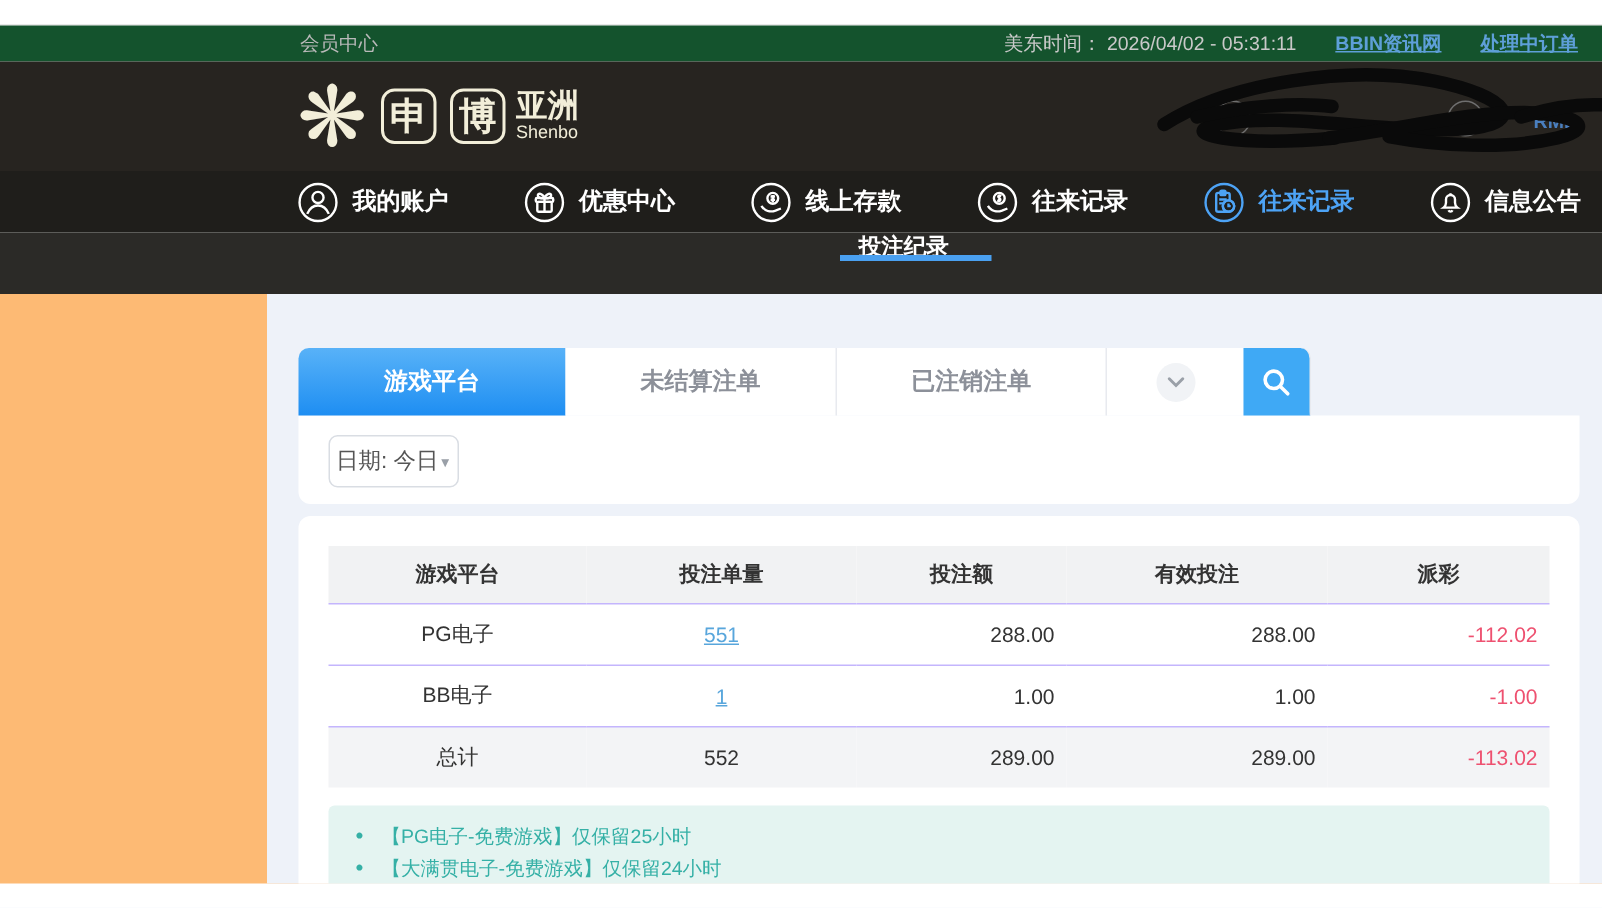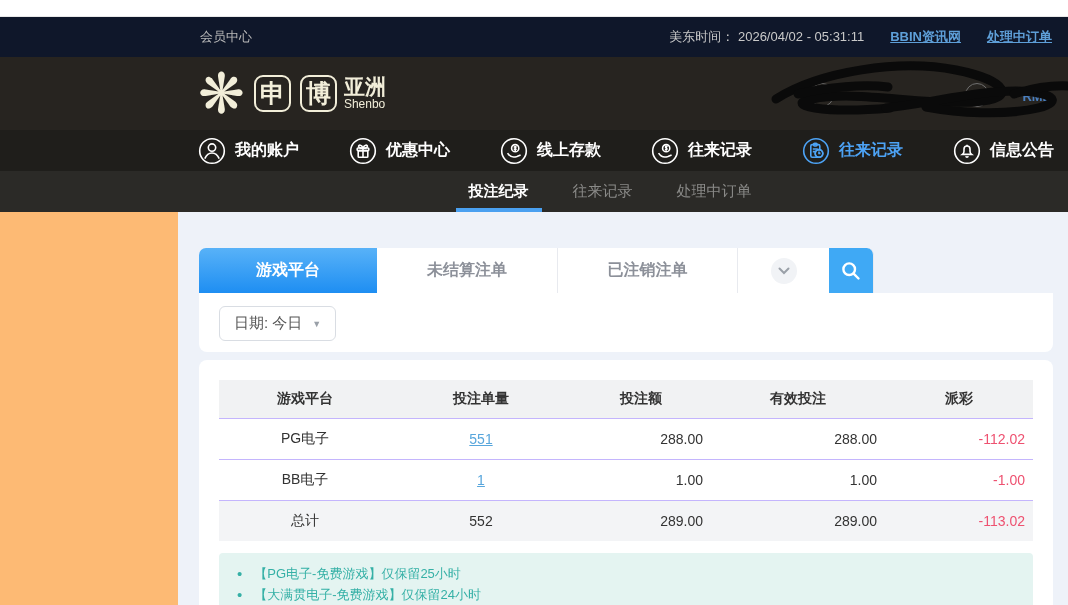--- a/index.html
+++ b/index.html
@@ -2,21 +2,21 @@
 <html><head>
 <meta charset="utf-8">
 <style>
   * { margin:0; padding:0; box-sizing:border-box; }
   html,body { width:1068px; height:605px; overflow:hidden; background:#fff;
               font-family:"Liberation Sans","DejaVu Sans",sans-serif; }
 
   .top-strip { height:17px; background:#ffffff; border-bottom:1px solid #e8e8e8; }
 
   
-  .topbar { height:40px; background:#0f172a; display:flex; align-items:center;
+  .topbar { height:24px; background:#14532d; display:flex; align-items:center;
             padding:0 16px 0 200px; color:#b9b9b9; font-size:13px; }
   .topbar-right { margin-left:auto; display:flex; align-items:center; gap:26px; }
   .time-wrap { color:#c9c9c9; }
   .topbar a { color:#5e9fd8; font-weight:bold; text-decoration:underline; font-size:13px; }
 
   
   .logobar { height:73px; background:#272420; position:relative; display:flex;
              align-items:center; padding-left:198px; color:#f2eed9; }
   .logo { display:flex; align-items:center; }
   .flower { font-size:56px; line-height:58px; color:#f2eed9; }
@@ -39,21 +39,21 @@
   .navbar { height:41px; background:#1f1e1b; display:flex; align-items:center;
             justify-content:space-between; padding:0 14px 0 198px; }
   .nav-item { display:flex; align-items:center; gap:9px; color:#fff;
               font-size:16px; font-weight:bold; cursor:pointer; }
   .nav-item svg { display:block; }
   .nav-item.active { color:#4da3f5; }
 
   
   .subnav { height:41px; background:#2b2a27; display:flex; align-items:center;
             justify-content:center; }
-  .subnav-inner { display:flex; gap:44px; transform:translateX(76px); height:100%; }
+  .subnav-inner { display:flex; gap:44px; transform:translateX(76px); height:100%;flex-direction:column; }
   .subnav-item { color:#8a8a88; font-size:15px; display:flex; align-items:center;
                  position:relative; height:100%; cursor:pointer; }
   .subnav-item.active { color:#fff; font-weight:bold; }
   .subnav-item.active::after { content:""; position:absolute; left:-13px; right:-13px;
                  bottom:0; height:4px; background:#4aa0f0; }
 
   
   .content { position:relative; height:393px; background:#fdba74; }
   .panel { position:absolute; left:178px; right:0; top:0; bottom:0;
            background:#eef2f9; overflow:hidden; }
@@ -68,22 +68,22 @@
                 color:#fff; border-radius:7px 0 0 0; border-right:none; }
   .tab-2 { border-radius:0; }
   .tab-chevron { width:91px; background:#fff; display:flex; align-items:center;
                  justify-content:center; border-right:none; cursor:pointer; }
   .chev-circle { width:26px; height:26px; border-radius:50%; background:#f1f3f6;
                  display:flex; align-items:center; justify-content:center; }
   .tab-search { width:45px; background:#3fa9f5; display:flex; align-items:center;
                 justify-content:center; border-radius:0 7px 0 0; cursor:pointer; }
   .filter-area { background:#fff; border-radius:0 0 8px 8px; padding:13px 0 0 20px;
                  height:59px; }
-  .date-btn { display:inline-flex; align-items:center; gap:10px; border:1px solid #d9dde3;
-              border-radius:6px; padding:7px 14px; color:#555; font-size:15px;
+  .date-btn { display:inline-flex; align-items:center; border:1px solid #d9dde3;
+              border-radius:6px; padding:7px 4px; color:#555; font-size:15px;
               background:#fff; cursor:pointer; }
   .caret { font-size:9px; color:#9aa0a8; }
 
   .card-table { margin:8px 15px 0 21px; width:854px; background:#fff; border-radius:8px;
                 padding:20px 20px 0 20px; min-height:300px; }
   table { width:814px; border-collapse:collapse; table-layout:fixed; font-size:14px; color:#333; }
   col.c1 { width:172px; } col.c2 { width:180px; } col.c3 { width:140px; }
   col.c4 { width:174px; } col.c5 { width:148px; }
   thead th { background:#f1f2f3; height:38px; font-weight:bold; text-align:center; }
   tbody td { height:41px; border-top:1px solid #c4b5fd; }

